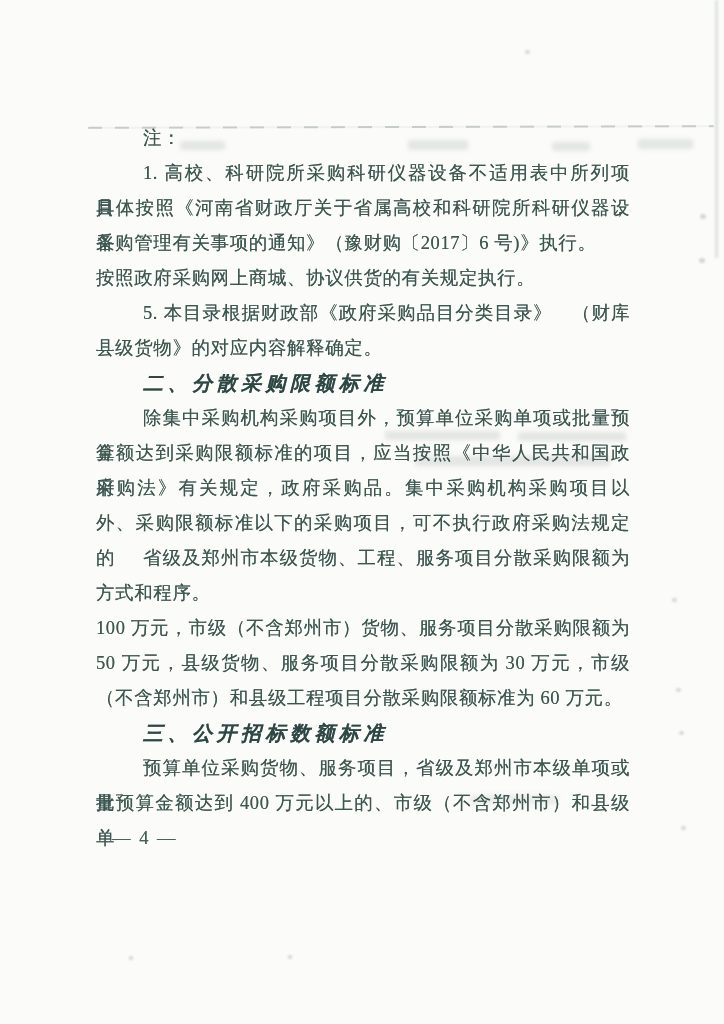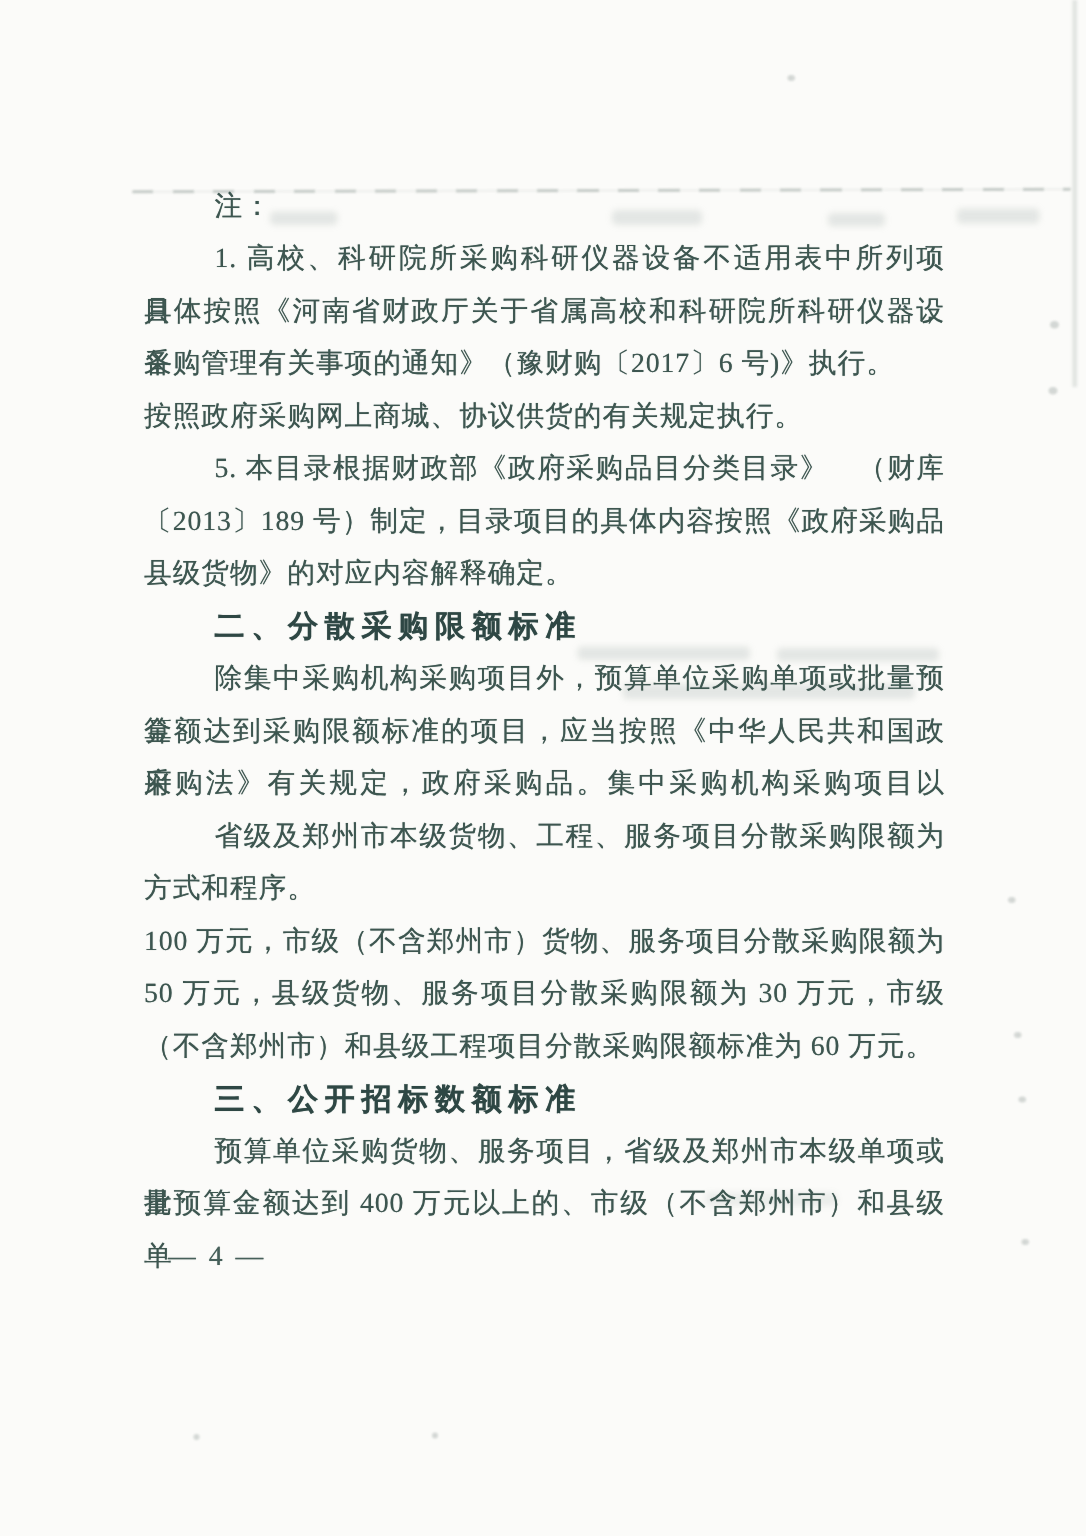--- a/index.html
+++ b/index.html
@@ -61,20 +61,21 @@
     text-align-last: justify;
     text-justify: inter-character;
   }
   .ln.indent { text-indent: 47px; }
   .ln.heading {
     font-family: "Liberation Sans", sans-serif;
     font-weight: bold;
     font-size: 20px;
     letter-spacing: 4.5px;
     color: #2e4744;
+    font-style: italic;
   }
   .ln.page-num {
     margin-left: 16px;
     letter-spacing: 2px;
     color: #46605a;
   }
 </style>
 </head>
 <body>
 
@@ -104,28 +105,28 @@
 
     <div class="ln indent">注：</div>
 
     <div class="ln indent fill">1. 高校、科研院所采购科研仪器设备不适用表中所列项目，</div>
     <div class="ln fill">具体按照《河南省财政厅关于省属高校和科研院所科研仪器设备</div>
     <div class="ln">采购管理有关事项的通知》（豫财购〔2017〕6 号)》执行。</div>
 
     <div class="ln">按照政府采购网上商城、协议供货的有关规定执行。</div>
 
     <div class="ln indent fill">5. 本目录根据财政部《政府采购品目分类目录》　（财库</div>
-    <div class="ln fill">〔2013〕189 号）制定，目录项目的具体内容按照《政府采购品</div>
     <div class="ln">县级货物》的对应内容解释确定。</div>
 
     <div class="ln heading indent">二、分散采购限额标准</div>
 
     <div class="ln indent fill">除集中采购机构采购项目外，预算单位采购单项或批量预算</div>
     <div class="ln fill">金额达到采购限额标准的项目，应当按照《中华人民共和国政府</div>
     <div class="ln fill">采购法》有关规定，政府采购品。集中采购机构采购项目以</div>
+    <div class="ln fill">外、采购限额标准以下的采购项目，可不执行政府采购法规定的</div>
     <div class="ln indent fill">省级及郑州市本级货物、工程、服务项目分散采购限额为</div>
 
     <div class="ln">方式和程序。</div>
     <div class="ln fill">100 万元，市级（不含郑州市）货物、服务项目分散采购限额为</div>
     <div class="ln fill">50 万元，县级货物、服务项目分散采购限额为 30 万元，市级</div>
     <div class="ln">（不含郑州市）和县级工程项目分散采购限额标准为 60 万元。</div>
 
     <div class="ln heading indent">三、公开招标数额标准</div>
 
     <div class="ln indent fill">预算单位采购货物、服务项目，省级及郑州市本级单项或批</div>

